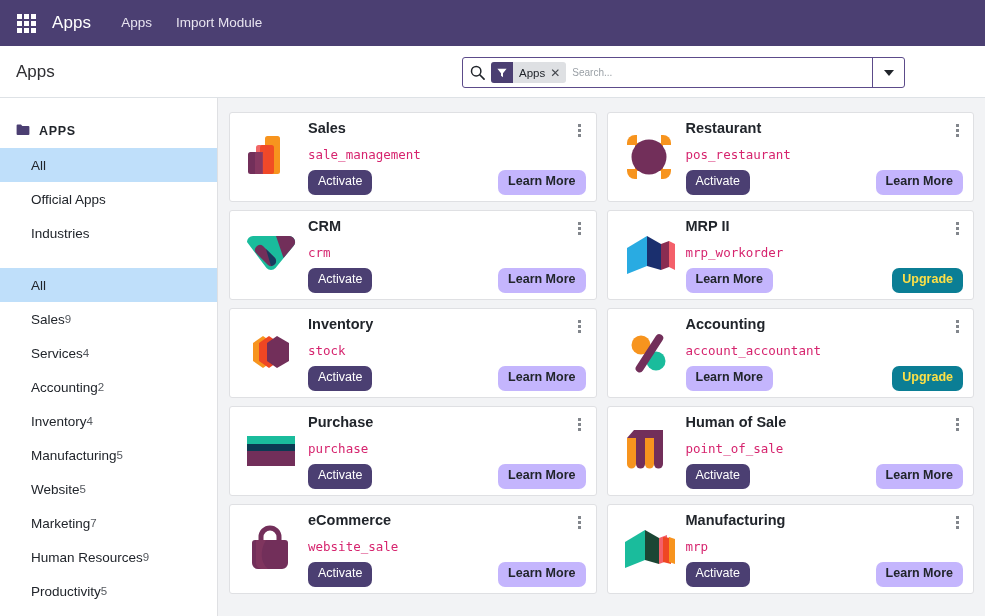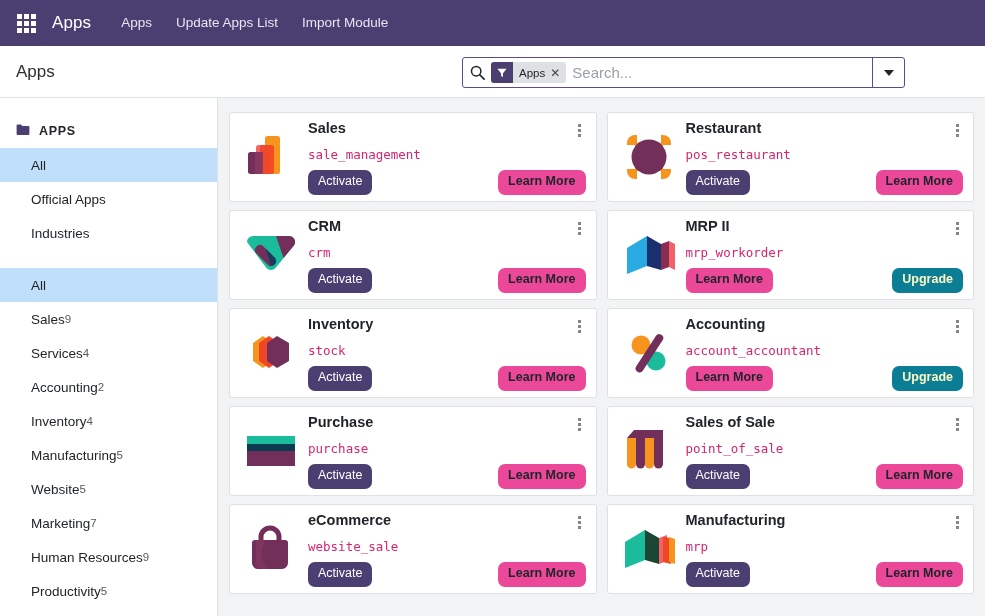--- a/index.html
+++ b/index.html
@@ -104,21 +104,21 @@
     font-size: 12px;
     color: #41454b;
     padding-right: 6px;
     cursor: pointer;
     line-height: 1;
   }
   .search-input {
     flex: 1 1 auto;
     border: none;
     outline: none;
-    font-size: 15px;
+    font-size: 10px;
     font-family: "Liberation Sans", sans-serif;
     color: #0c4a6e;
     height: 39px;
     padding: 0;
     background: transparent;
   }
   .search-input::placeholder { color: #9aa0a6; }
   .search-caret {
     width: 32px; height: 29px;
     border-left: 1px solid #5c4b8a;
@@ -236,22 +236,22 @@
     font-size: 12.5px;
     border-radius: 7px;
     padding: 4px 10px 5px 10px;
     cursor: pointer;
     border: none;
     font-family: "Liberation Sans", sans-serif;
     white-space: nowrap;
     line-height: 1.25;
   }
   .btn-primary { background: #4b3f72; color: #ffffff; font-weight: normal; }
-  .btn-secondary { background: #ec4899; color: #21252b; font-weight: bold; }
-  .btn-upgrade { background: #0b7e95; color: #fef9c3; font-weight: bold; }
+  .btn-secondary { background: #c4b5fd; color: #21252b; font-weight: bold; }
+  .btn-upgrade { background: #0b7e95; color: #fde047; font-weight: bold; }
   .btn-learn-right { margin-left: auto; }
   .btn-upgrade-right { margin-left: auto; }
   .kebab {
     position: absolute;
     top: 8px; right: 9px;
     width: 14px; height: 18px;
     display: flex;
     flex-direction: column;
     align-items: center;
     justify-content: center;
@@ -272,21 +272,20 @@
         <i></i>
         <i></i>
         <i></i>
         <i></i>
         <i></i>
         <i></i>
       </div>
   </div>
   <div class="brand">Apps</div>
   <div class="nav-item">Apps</div>
-  <div class="nav-item">Update Apps List</div>
   <div class="nav-item">Import Module</div>
 </div>
 
 <div class="control-panel">
   <div class="page-title">Apps</div>
 </div>
 
 <div class="searchview">
   <div class="search-icon">
     <svg width="15" height="15" viewBox="0 0 16 16">
@@ -573,21 +572,21 @@
           <div class="app-icon">
             <svg width="52" height="46" viewBox="0 0 52 46">
               <path d="M4 10 h9 v26 a4.5 4.5 0 0 1 -9 0 z" fill="#f7941e"></path>
               <path d="M13 10 h9 v26 a4.5 4.5 0 0 1 -9 0 z" fill="#722f5a"></path>
               <path d="M22 10 h9 v26 a4.5 4.5 0 0 1 -9 0 z" fill="#f7941e"></path>
               <path d="M31 10 h9 v26 a4.5 4.5 0 0 1 -9 0 z" fill="#722f5a"></path>
               <path d="M4 10 L11 2 h29 l-0 8 z" fill="#722f5a"></path>
             </svg>
           </div>
           <div class="app-body">
-            <div class="app-name">Sales of Sale</div>
+            <div class="app-name">Human of Sale</div>
             <div class="app-tech">point_of_sale</div>
             <div class="app-actions">
               <button class="btn btn-primary">Activate</button>
               <button class="btn btn-secondary btn-learn-right">Learn More</button>
             </div>
           </div>
           <div class="kebab">
               <i></i>
               <i></i>
               <i></i>

